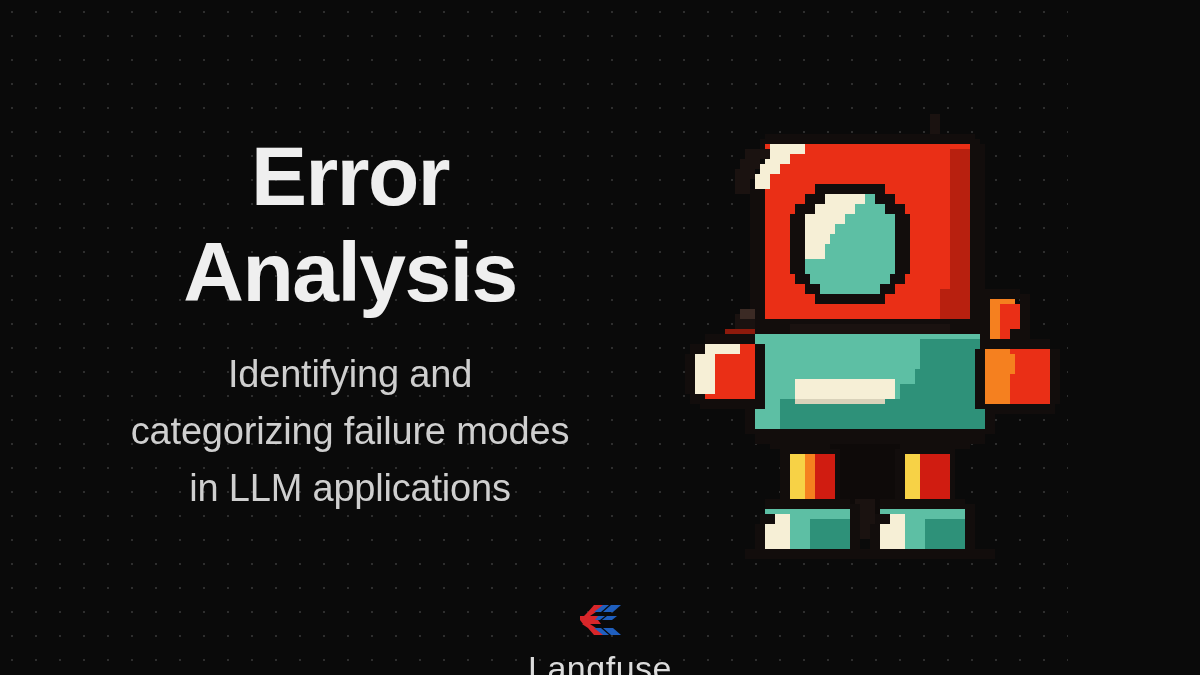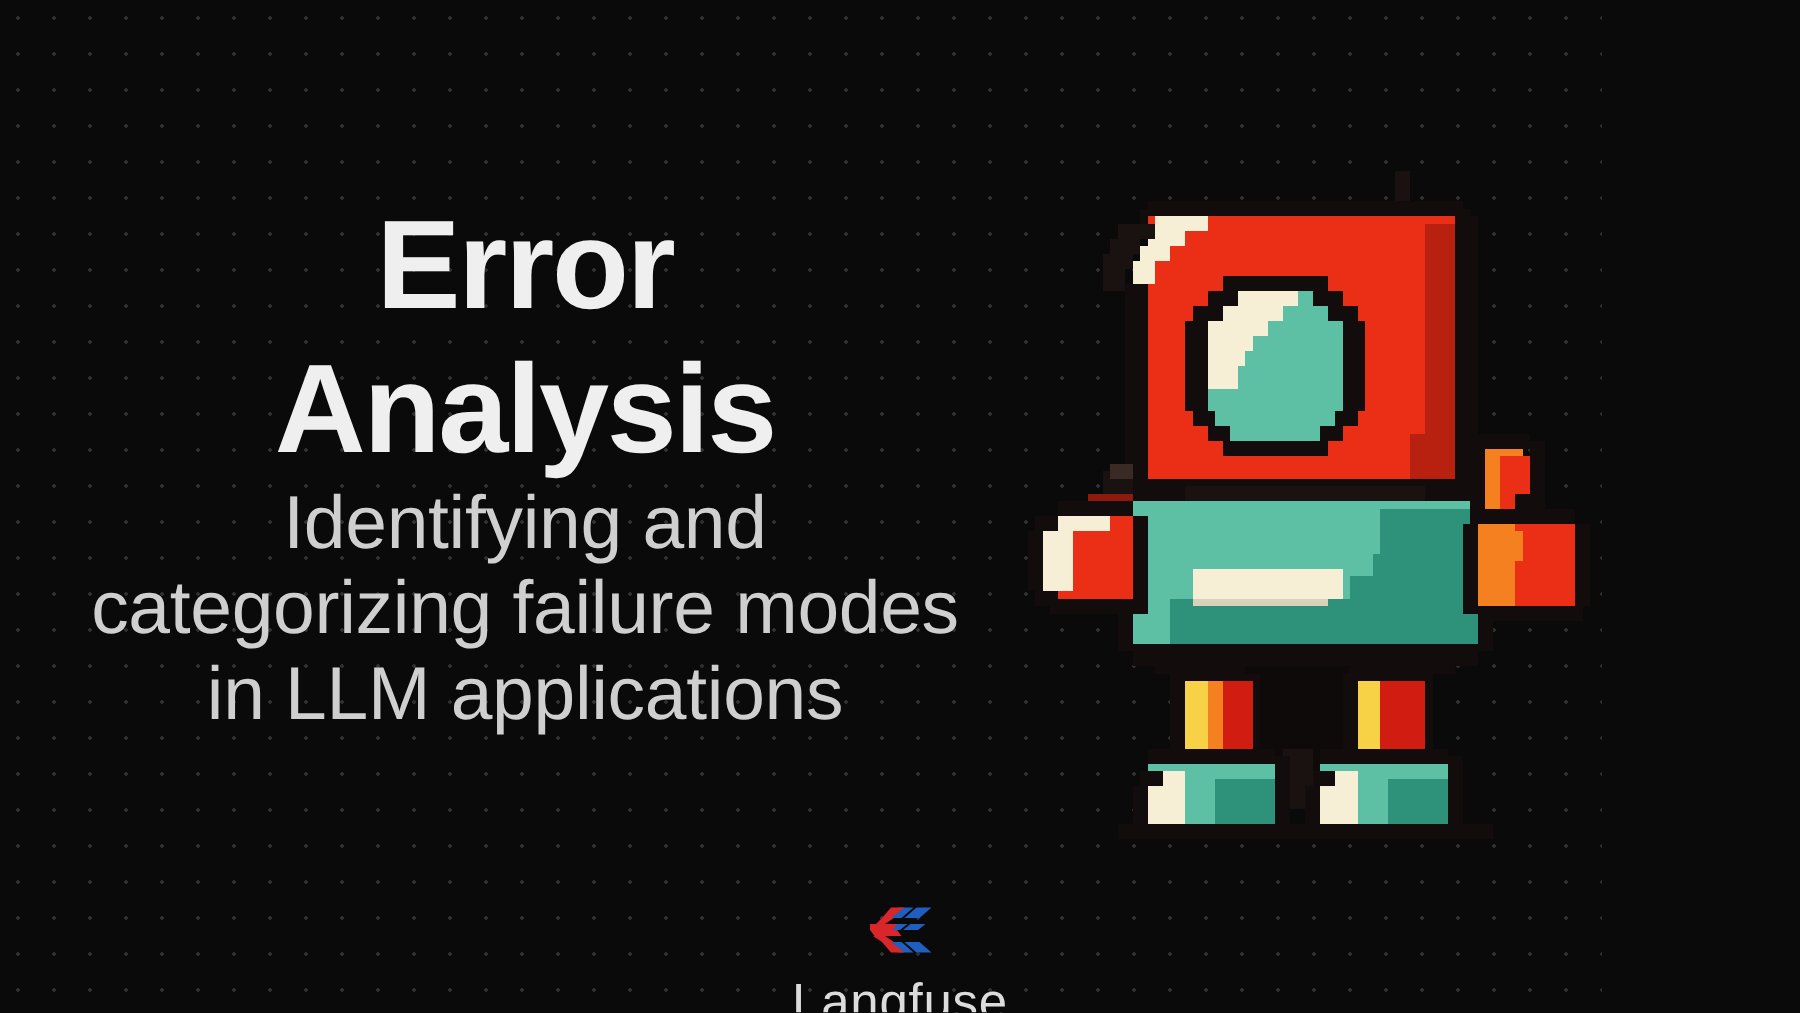--- a/index.html
+++ b/index.html
@@ -28,23 +28,24 @@
   }
   #title {
     color:#efefef;
     font-weight:bold;
     font-size:84px;
     line-height:96px;
     letter-spacing:-1.5px;
     white-space:pre-line;
   }
   #subtitle {
+    margin-top:26px;
     color:#cfcfcf;
     font-weight:400;
-    font-size:50px;
+    font-size:38px;
     line-height:57px;
     letter-spacing:-0.2px;
     white-space:pre-line;
   }
 
   
   #brand {
     position:absolute;
     left:0; top:603px;
     width:1200px;

